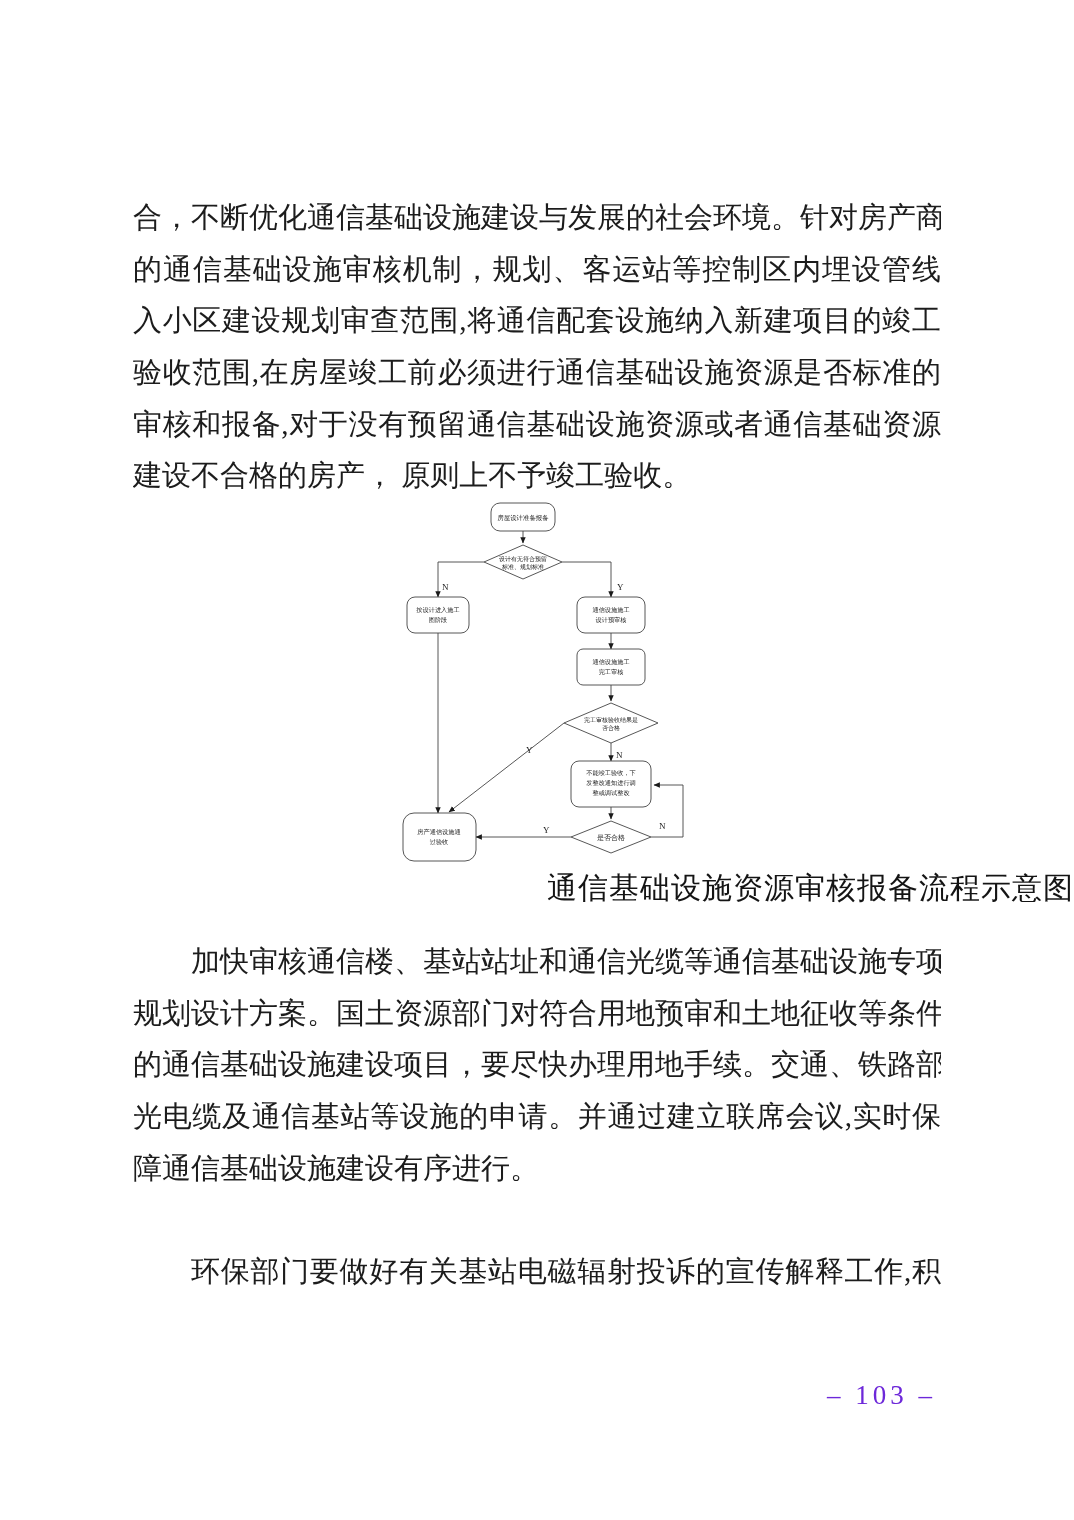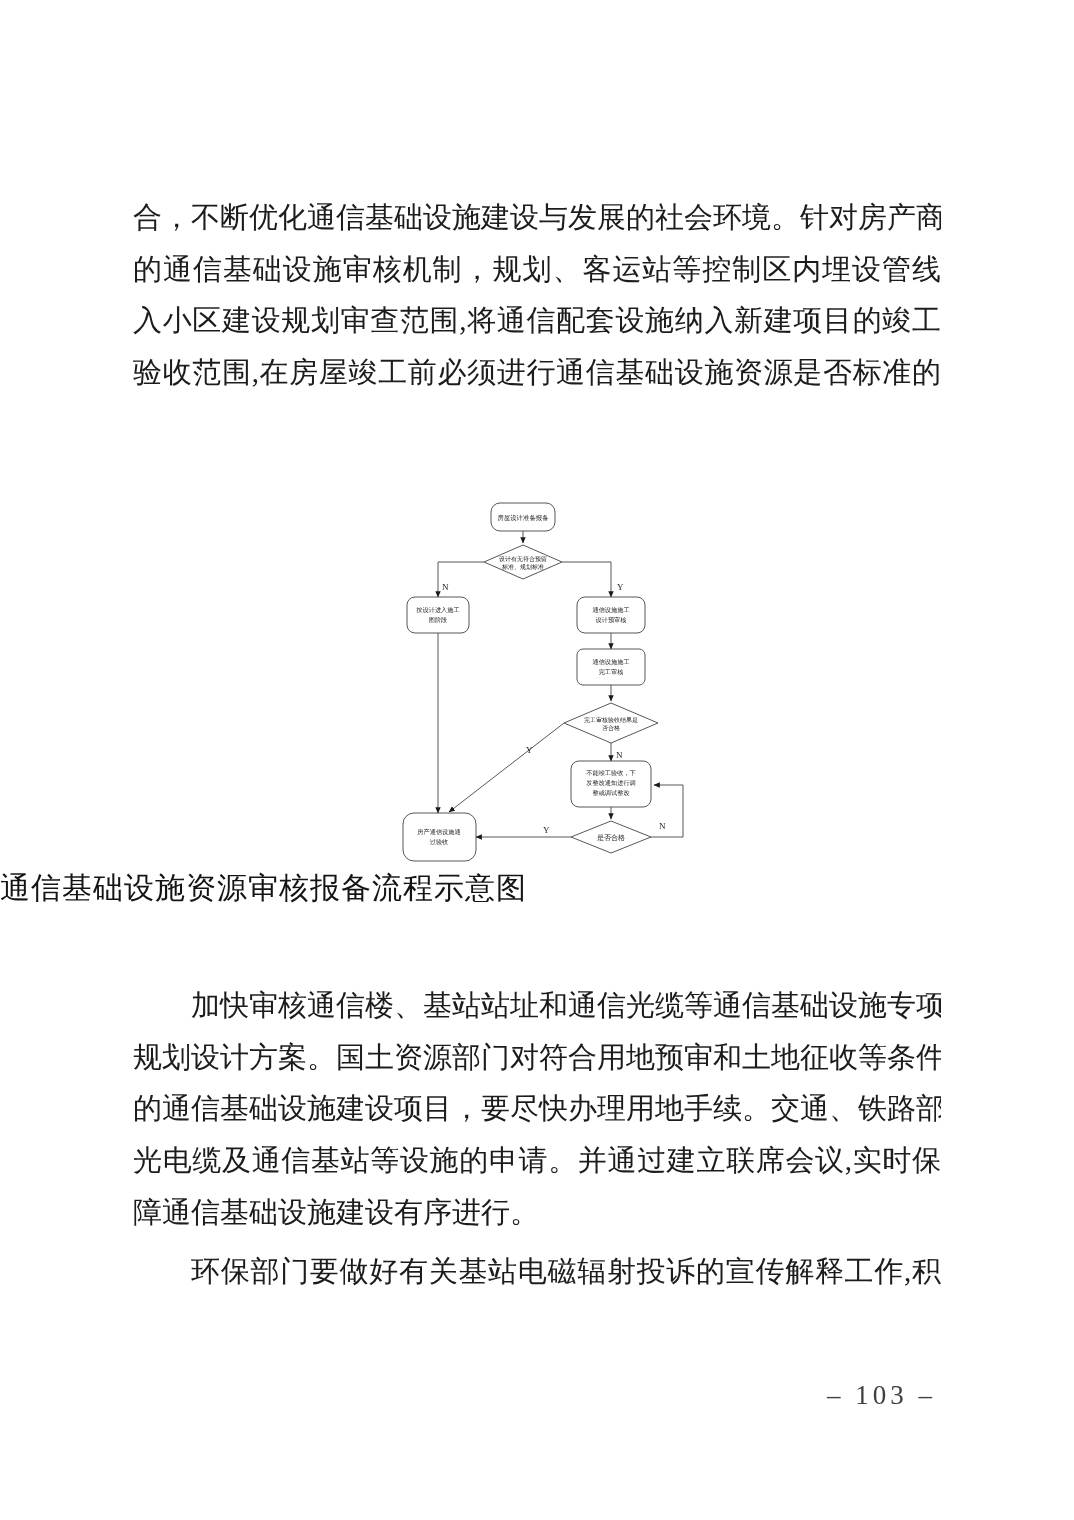--- a/index.html
+++ b/index.html
@@ -31,47 +31,49 @@
   .figure{
     position:absolute;
     left:393px;top:495px;
     width:334px;height:380px;
   }
   .figure svg{display:block;width:100%;height:100%;}
   .caption{
     position:absolute;
     left:0;top:866px;
     width:1074px;
-    text-align:left;
+    text-align:right;
     font-size:30px;
     line-height:44px;
     letter-spacing:1px;
     color:#141414;
   }
   .pagenum{
     position:absolute;
     top:1380px;
     right:138px;
     font-size:27px;
-    color:#404040;
+    color:#6d28d9;
     letter-spacing:4px;
   }
   .node-text{font-family:"Liberation Serif","DejaVu Serif",serif;fill:#222;}
   .edge-label{font-family:"Liberation Serif","DejaVu Serif",serif;fill:#222;}
 </style>
 </head>
 <body>
 
 <div class="page">
 
   <div class="textblock" style="top:192px;">
     <div class="line">合，不断优化通信基础设施建设与发展的社会环境。针对房产商</div>
     <div class="line">的通信基础设施审核机制，规划、客运站等控制区内埋设管线</div>
     <div class="line">入小区建设规划审查范围,将通信配套设施纳入新建项目的竣工</div>
     <div class="line">验收范围,在房屋竣工前必须进行通信基础设施资源是否标准的</div>
+    <div class="line">审核和报备,对于没有预留通信基础设施资源或者通信基础资源</div>
+    <div class="line last">建设不合格的房产， 原则上不予竣工验收。</div>
   </div>
 
   <div class="figure">
     <svg viewBox="0 0 334 380" xmlns="http://www.w3.org/2000/svg">
       <defs>
         <marker id="ah" markerWidth="9" markerHeight="8" refX="6.5" refY="3" orient="auto">
           <path d="M0,0 L7,3 L0,6 z" fill="#1a1a1a"></path>
         </marker>
       </defs>
 
@@ -146,21 +148,21 @@
       <g>
         <rect x="10" y="318" width="73" height="48" rx="11" fill="#fff" stroke="#444" stroke-width="0.9"></rect>
         <text class="node-text" x="46" y="339" font-size="6.2" text-anchor="middle">房产通信设施通</text>
         <text class="node-text" x="46" y="349" font-size="6.2" text-anchor="middle">过验收</text>
       </g>
     </svg>
   </div>
 
   <div class="caption">通信基础设施资源审核报备流程示意图</div>
 
-  <div class="textblock" style="top:980px;">
+  <div class="textblock" style="top:936px;">
     <div class="line indent">加快审核通信楼、基站站址和通信光缆等通信基础设施专项</div>
     <div class="line">规划设计方案。国土资源部门对符合用地预审和土地征收等条件</div>
     <div class="line">的通信基础设施建设项目，要尽快办理用地手续。交通、铁路部</div>
     <div class="line">光电缆及通信基站等设施的申请。并通过建立联席会议,实时保</div>
     <div class="line last">障通信基础设施建设有序进行。</div>
   </div>
 
   <div class="textblock" style="top:1246px;">
     <div class="line indent">环保部门要做好有关基站电磁辐射投诉的宣传解释工作,积</div>
   </div>

